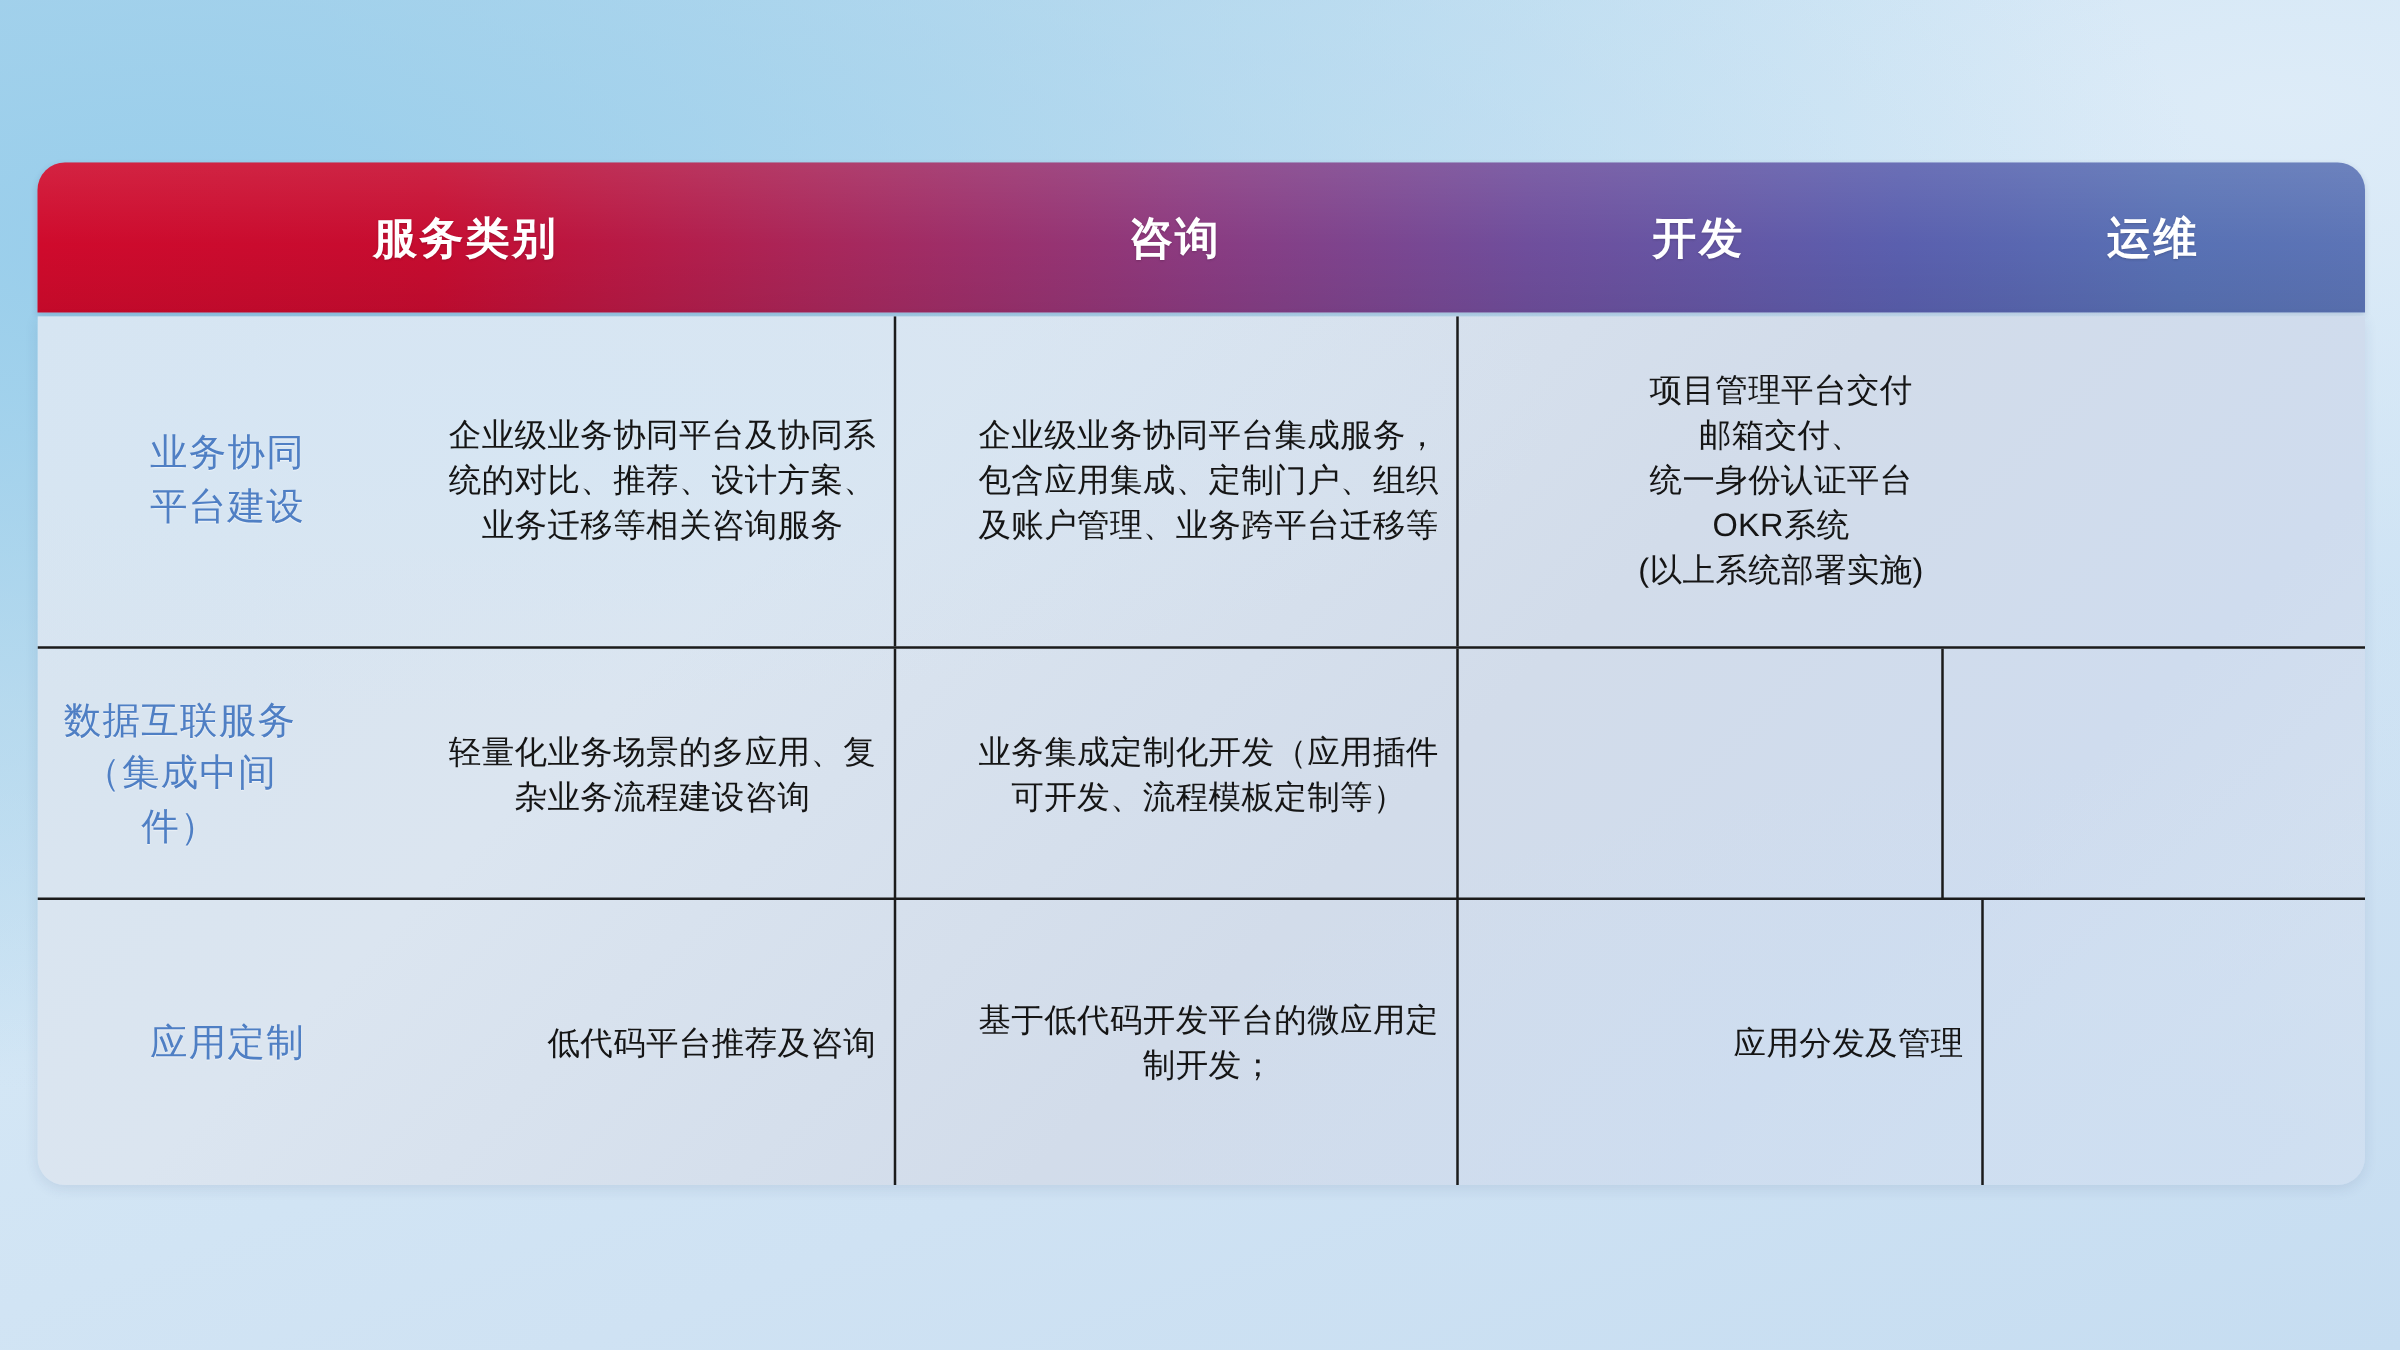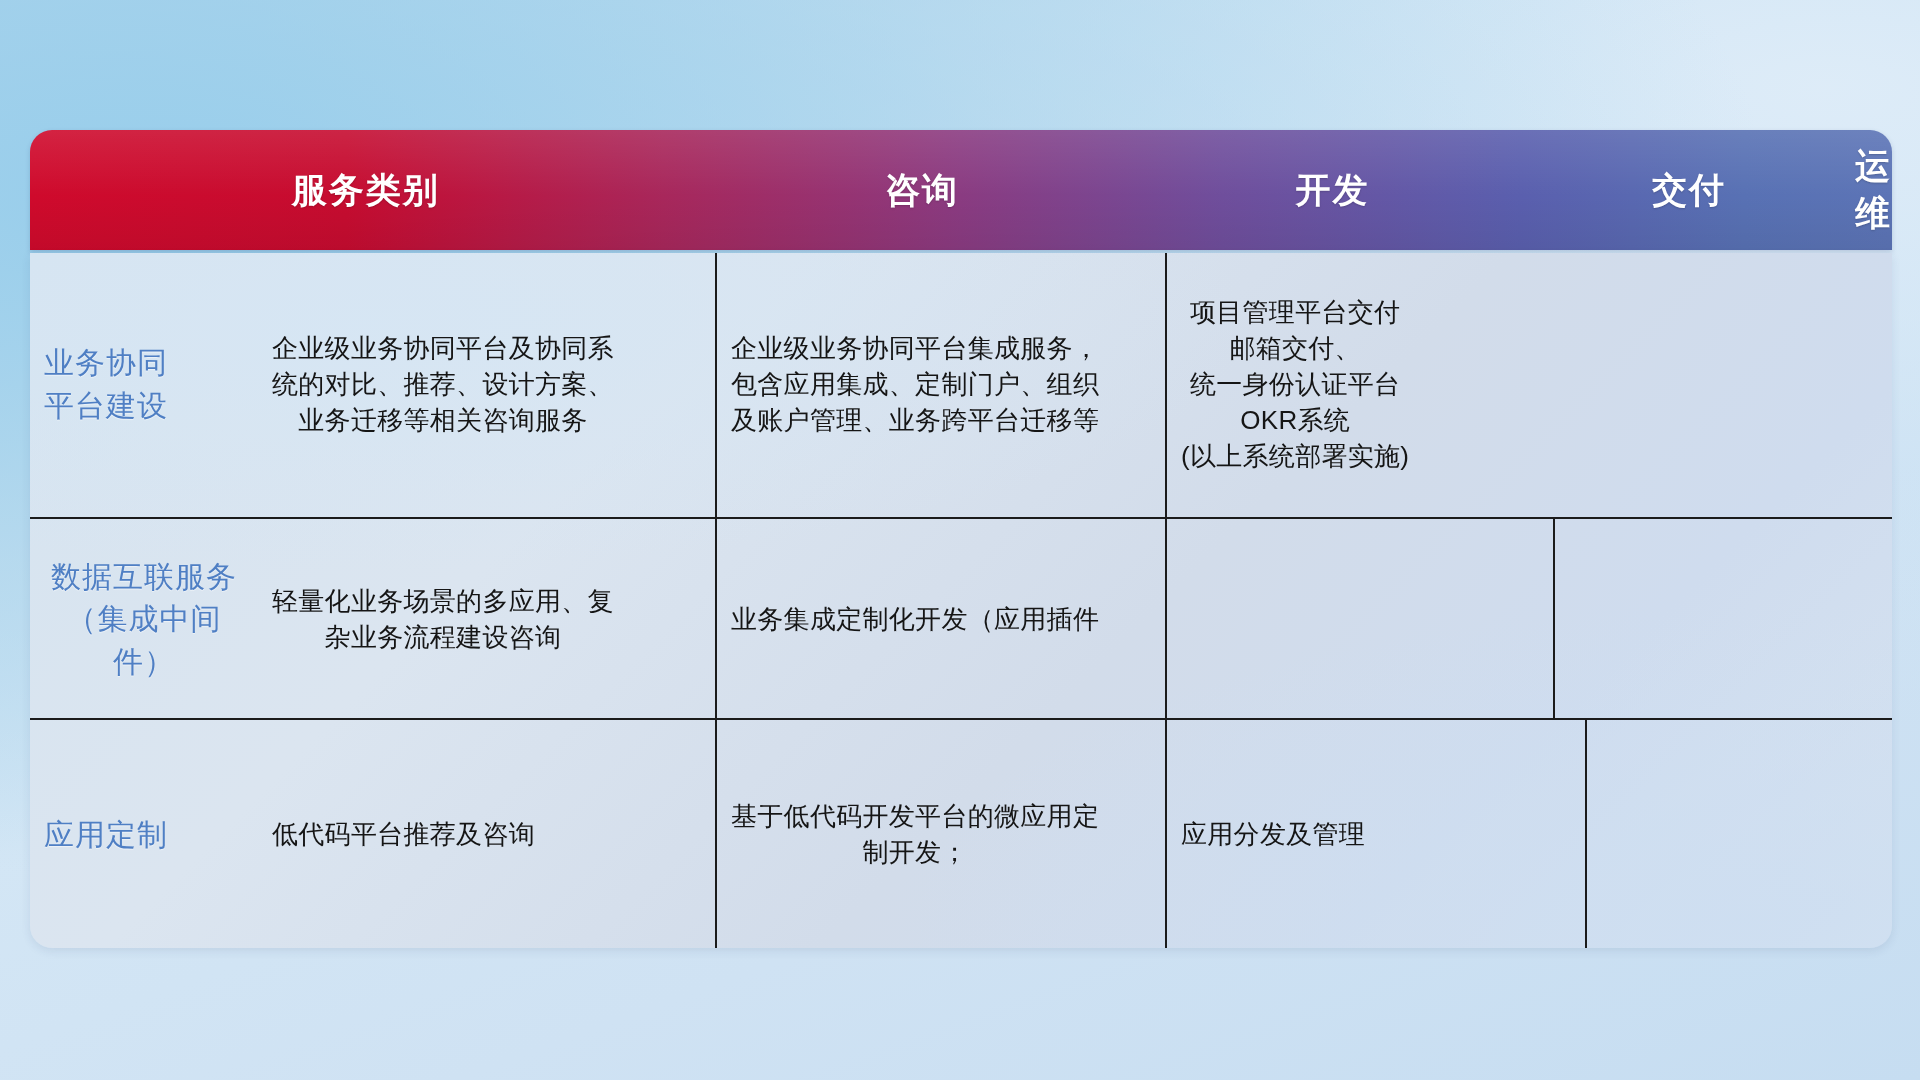--- a/index.html
+++ b/index.html
@@ -62,21 +62,21 @@
   }
   .row{
     position:absolute;left:0;width:100%;
     display:flex;
   }
   .row.r0{top:0;height:264px;}
   .row.r1{top:264px;height:201px;border-top:2.5px solid #1b1b1b;}
   .row.r2{top:465px;height:230px;border-top:2.5px solid #1b1b1b;}
 
   .cell{
-    display:flex;align-items:center;justify-content:flex-start;
+    display:flex;align-items:center;justify-content:flex-end;
     text-align:center;box-sizing:border-box;
     padding:6px 14px;height:100%;
   }
   .cell.sep{border-left:2.5px solid #1b1b1b;}
 
   .cat{
     color:#4f7fc4;font-weight:normal;font-size:30px;line-height:1.42;
     letter-spacing:1px;
     text-shadow:0 1px 1px rgba(255,255,255,.55);
   }
@@ -94,23 +94,20 @@
 
     <div class="thead">
       <div class="th" style="width:685px">
           <span>服务类别</span>
         </div>
       <div class="th" style="width:450px">
           <span>咨询</span>
         </div>
       <div class="th" style="width:388px">
           <span>开发</span>
-        </div>
-      <div class="th" style="width:339px">
-          <span>交付</span>
         </div>
       <div class="th" style="flex:1">
           <span>运维</span>
         </div>
     </div>
 
     <div class="tbody">
 
       <div class="row r0">
         <div class="cell" style="width:228px">
@@ -153,20 +150,21 @@
         </div>
         <div class="cell" style="width:457px">
           <div class="desc">
             <span class="ln">轻量化业务场景的多应用、复</span>
             <span class="ln">杂业务流程建设咨询</span>
           </div>
         </div>
         <div class="cell sep" style="width:450px">
           <div class="desc">
             <span class="ln">业务集成定制化开发（应用插件</span>
+            <span class="ln">可开发、流程模板定制等）</span>
           </div>
         </div>
         <div class="cell sep" style="width:388px">
           <div class="desc"></div>
         </div>
         <div class="cell sep" style="flex:1">
           <div class="desc"></div>
         </div>
       </div>
 

